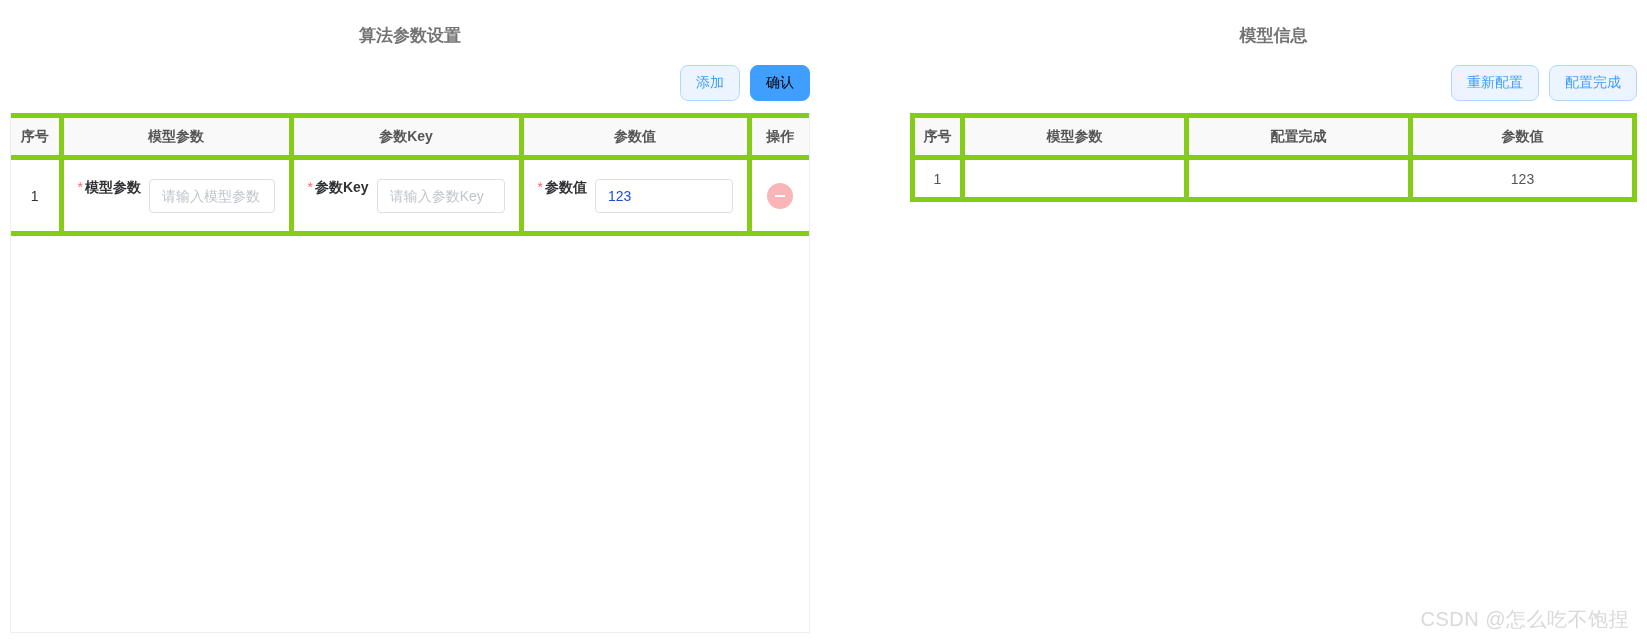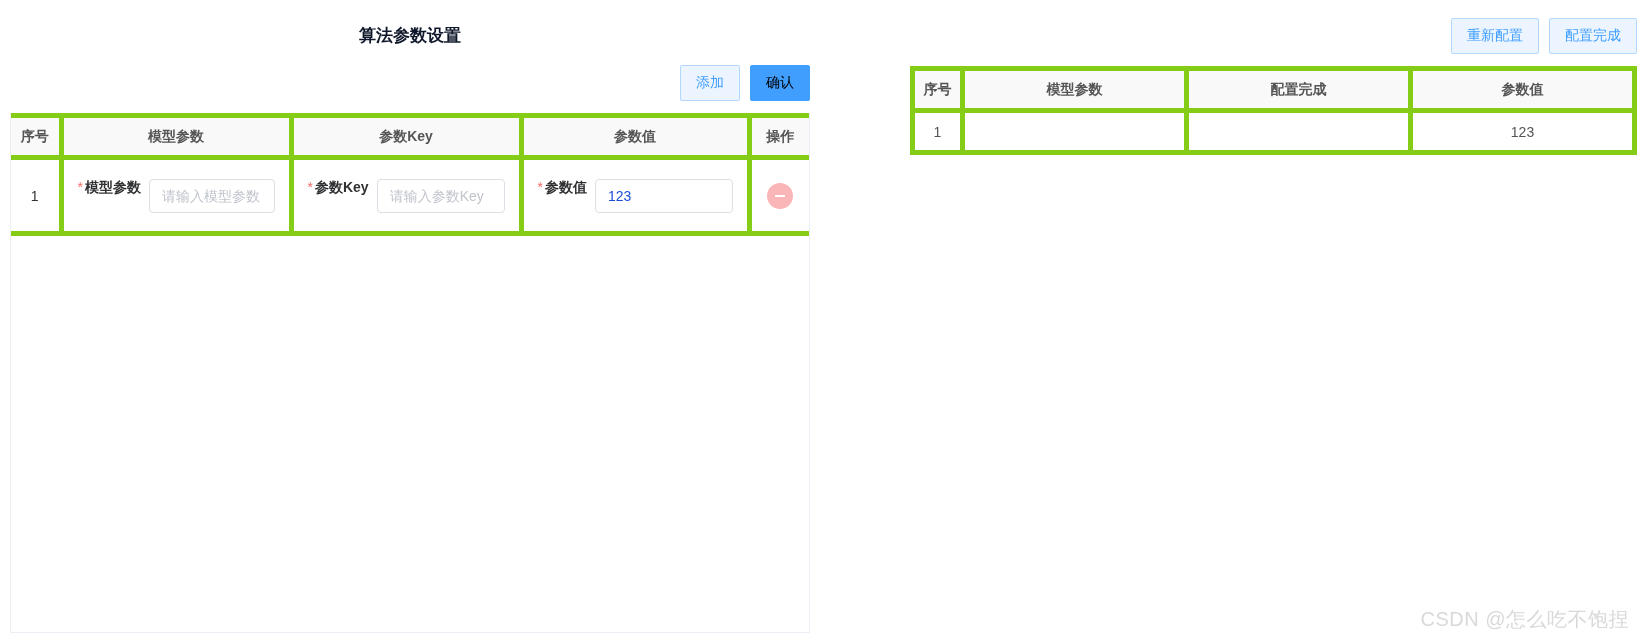--- a/index.html
+++ b/index.html
@@ -19,36 +19,36 @@
     }
     .panel {
       flex: 1;
     }
     .panel-left { width: 800px; flex: none; }
     .panel-right { flex: 1; margin-left: 0; }
     .panel-title {
       text-align: center;
       font-size: 17px;
       font-weight: 700;
-      color: #0f172a;
+      color: #737373;
       padding: 14px 0 10px 0;
     }
     .btn-row {
       display: flex;
       justify-content: flex-end;
       gap: 10px;
       padding: 8px 0 12px 0;
     }
     .btn {
       display: inline-flex;
       align-items: center;
       justify-content: center;
       height: 36px;
       padding: 16px 15px;
-      border-radius: 2px;
+      border-radius: 8px;
       font-size: 14px;
       cursor: pointer;
       border: 1px solid transparent;
       background: #fff;
     }
     .btn-plain-primary {
       color: #409eff;
       border-color: #b3d8ff;
       background: #ecf5ff;
     }
@@ -201,20 +201,21 @@
                   </svg>
               </button>
             </td>
           </tr>
         </tbody>
       </table>
     </div>
   </div>
 
   <div class="panel panel-right">
+    <div class="panel-title">模型信息</div>
     <div class="btn-row">
       <button class="btn btn-plain-primary">重新配置</button>
       <button class="btn btn-plain-primary">配置完成</button>
     </div>
     <table class="right-table">
       <colgroup>
         <col class="col-seq">
           <col>
           <col>
           <col>

